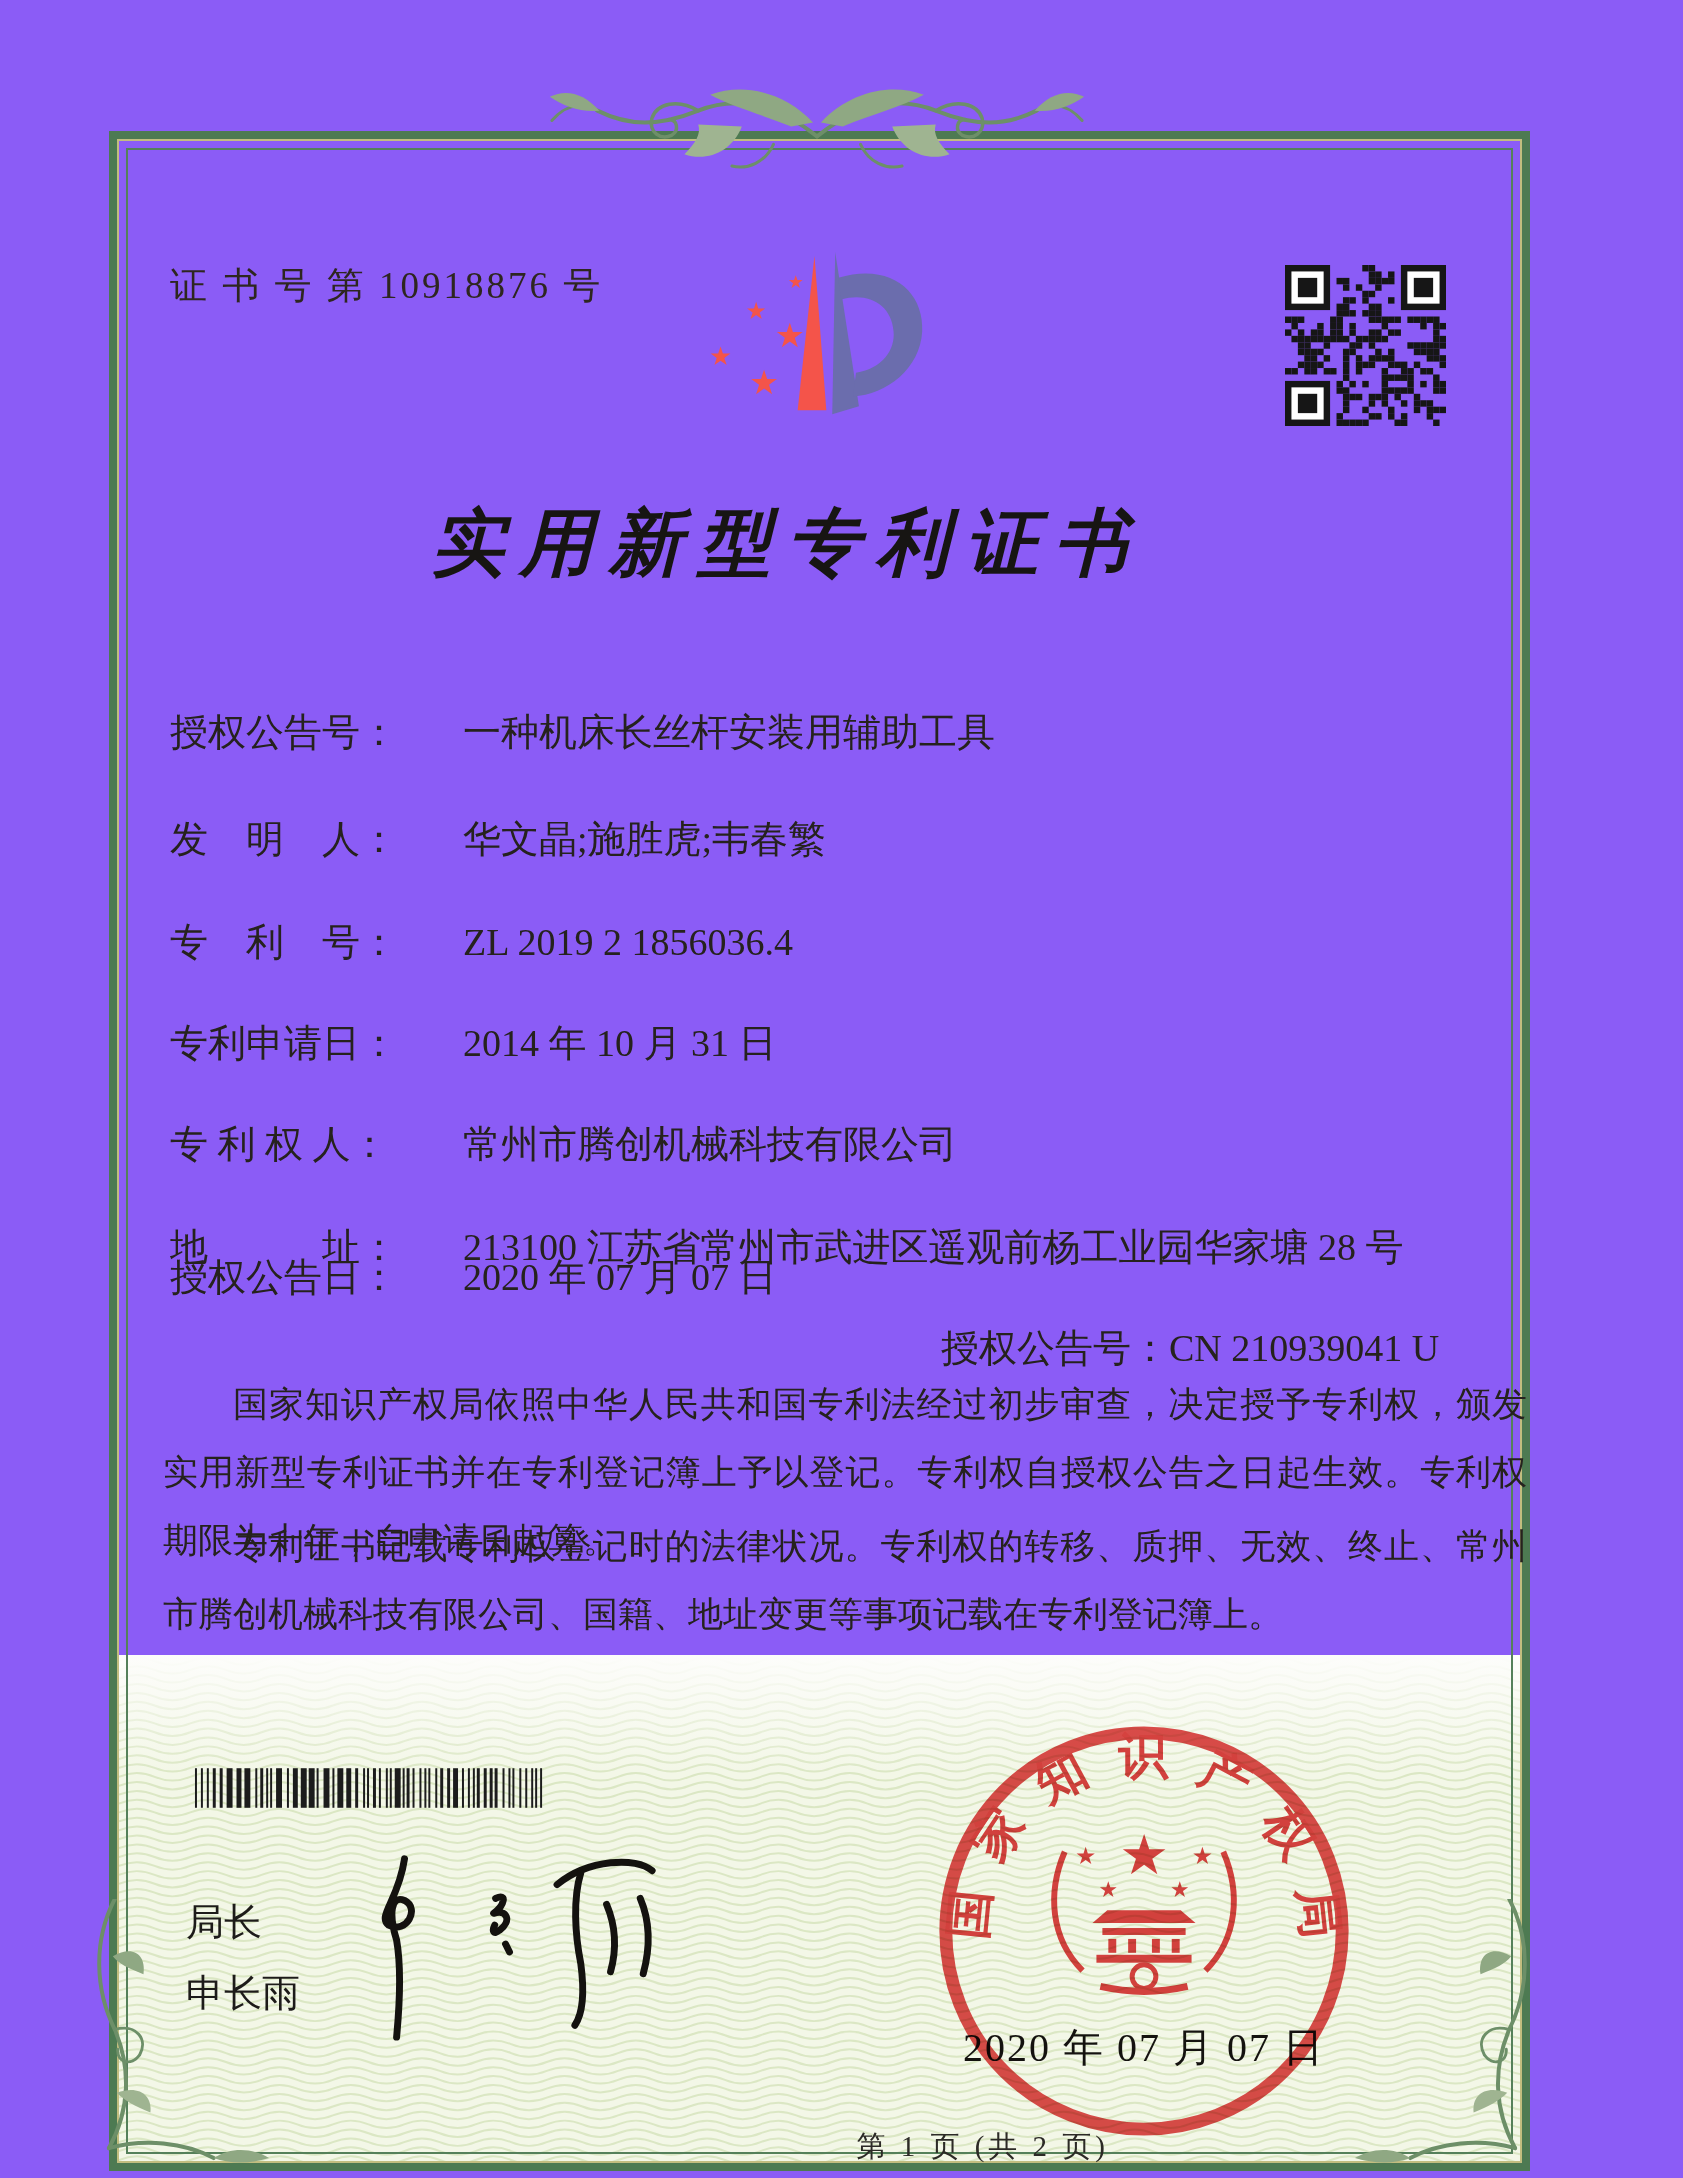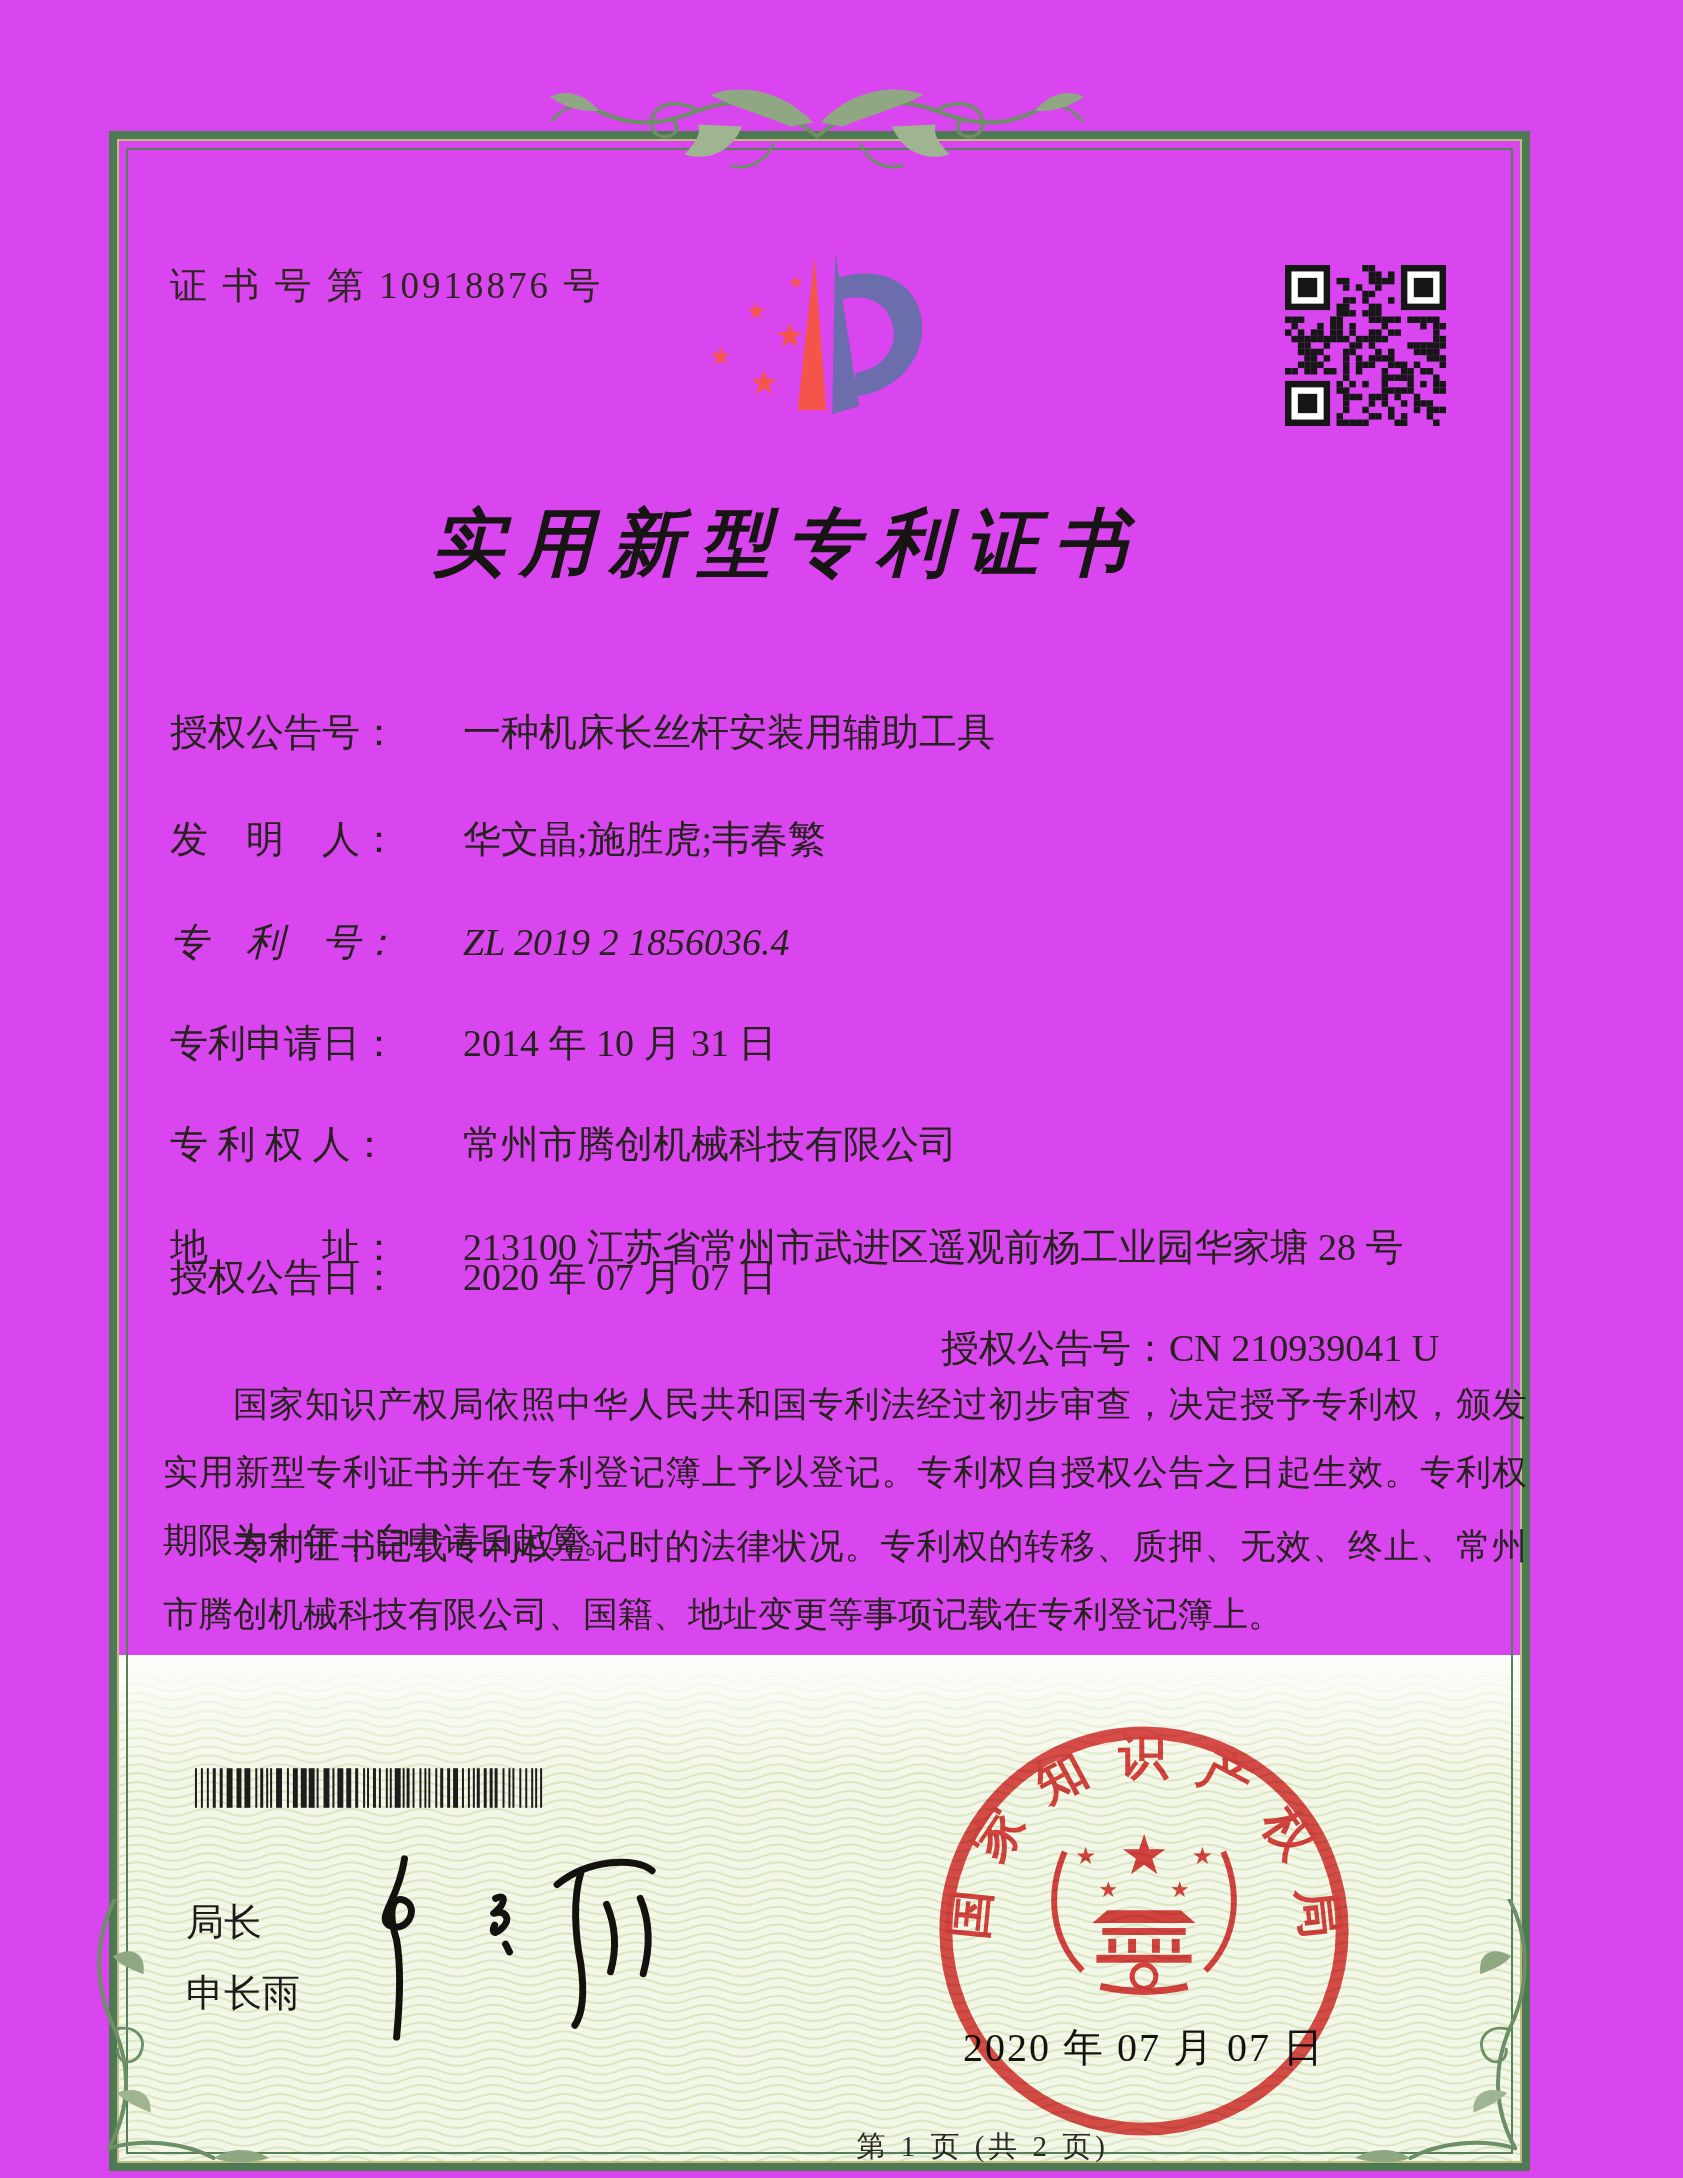--- a/index.html
+++ b/index.html
@@ -1,16 +1,16 @@
 <!DOCTYPE html>
 <html><head>
 <meta charset="utf-8">
 <style>
   html,body{margin:0;padding:0;background:#ffffff;}
-  .page{position:relative;width:1683px;height:2178px;background:#d946ef;overflow:hidden;
+  .page{position:relative;width:1683px;height:2178px;background:#8b5cf6;overflow:hidden;
         font-family:"Liberation Serif","DejaVu Serif",serif;color:#242220;}
 
   
   .wave-panel{position:absolute;left:119px;top:1655px;width:1402px;height:507px;background:#f3f7e7;z-index:1;}
   .wave-fade{position:absolute;left:119px;top:1655px;width:1402px;height:119px;
              background:linear-gradient(180deg,#fdfdfb 0%,rgba(253,253,251,0) 100%);z-index:1;}
 
   
   .frame{position:absolute;left:109px;top:131px;width:1405px;height:2024px;border:8px solid #4d7a52;z-index:2;}
   .frame-gold{position:absolute;inset:0;border:2px solid #c2bd7f;}
@@ -386,21 +386,21 @@
     </svg>
 
   <div class="title">实用新型专利证书</div>
 
   <div class="row" style="top:707px;">
     <span class="lbl">授权公告号：</span><span>一种机床长丝杆安装用辅助工具</span>
   </div>
   <div class="row" style="top:814px;">
     <span class="lbl">发　明　人：</span><span>华文晶;施胜虎;韦春繁</span>
   </div>
-  <div class="row" style="top:917px;font-style:italic;">
+  <div class="row" style="top:917px;">
     <span class="lbl">专　利　号：</span><span>ZL 2019 2 1856036.4</span>
   </div>
   <div class="row" style="top:1018px;">
     <span class="lbl">专利申请日：</span><span>2014 年 10 月 31 日</span>
   </div>
   <div class="row" style="top:1119px;">
     <span class="lbl">专 利 权 人：</span><span>常州市腾创机械科技有限公司</span>
   </div>
   <div class="row" style="top:1222px;">
     <span class="lbl">地　　　址：</span><span>213100 江苏省常州市武进区遥观前杨工业园华家塘 28 号</span>

